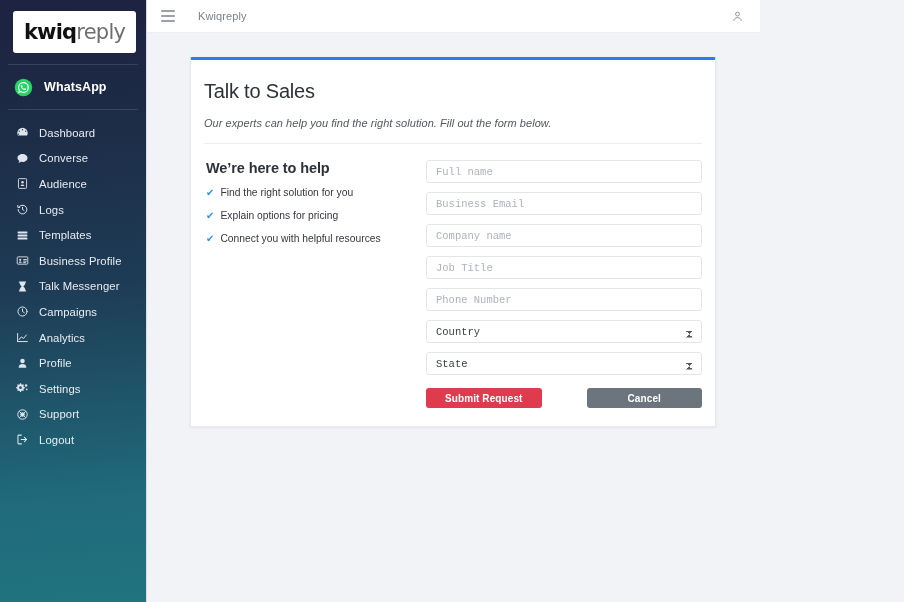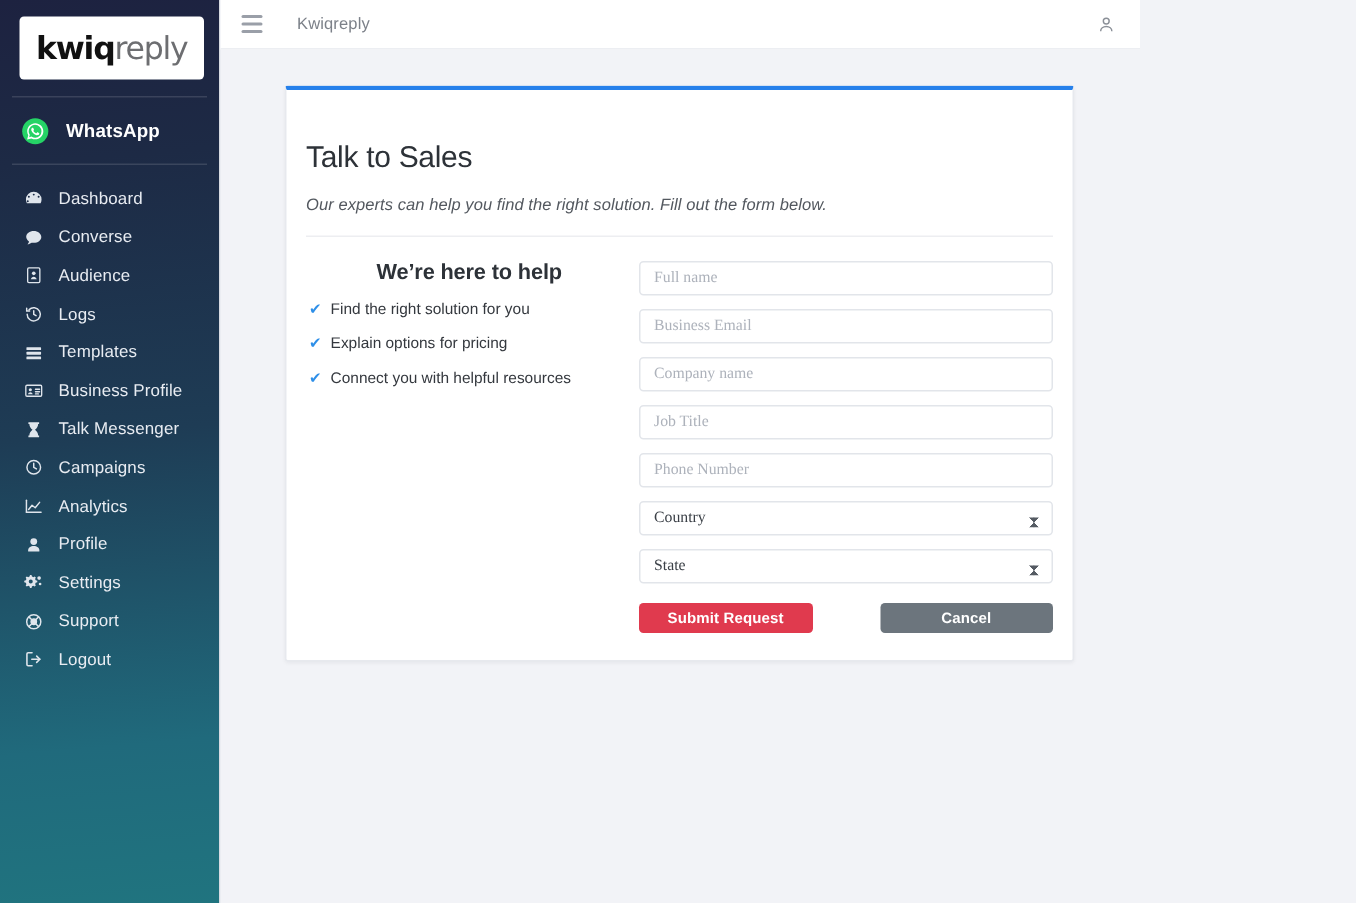--- a/index.html
+++ b/index.html
@@ -155,21 +155,21 @@
     overflow: hidden;
   }
 
   
   .card {
     background: #ffffff;
     border: 1px solid #e7e9ee;
     border-top: 3px solid #2680eb;
     border-radius: 2px;
     box-shadow: 0 1px 3px rgba(20,25,40,0.06);
-    padding: 30px 13px 18px 13px;
+    padding: 16px 13px 18px 13px;
     max-width: 669px;
   }
 
   .card-title {
     font-size: 20px;
     font-weight: 400;
     color: #2d3238;
     letter-spacing: -0.2px;
     padding: 4px 0 0 0;
   }
@@ -195,21 +195,20 @@
   .left-col {
     width: 222px;
     flex: 0 0 222px;
     padding-left: 2px;
   }
   .help-title {
     font-size: 14.5px;
     font-weight: 700;
     color: #2d3238;
     letter-spacing: -0.1px;
-    margin-left: 45px;
   }
   .bullets { margin-top: 10px; }
   .bullet {
     display: flex;
     align-items: flex-start;
     gap: 6px;
     margin-bottom: 10px;
   }
   .check {
     color: #2e8fe8;
@@ -226,21 +225,21 @@
   .right-col {
     flex: 1 1 auto;
   }
 
   .field {
     width: 100%;
     height: 23px;
     border: 1px solid #e2e5ea;
     border-radius: 3px;
     background: #ffffff;
-    font-family: Liberation Serif, serif;
+    font-family: Liberation Mono, monospace;
     font-size: 10.5px;
     color: #33383e;
     padding: 0 9px;
     margin-bottom: 9px;
     outline: none;
     display: block;
   }
   .field::placeholder { color: #adb2bb; }
 
   select.field {

